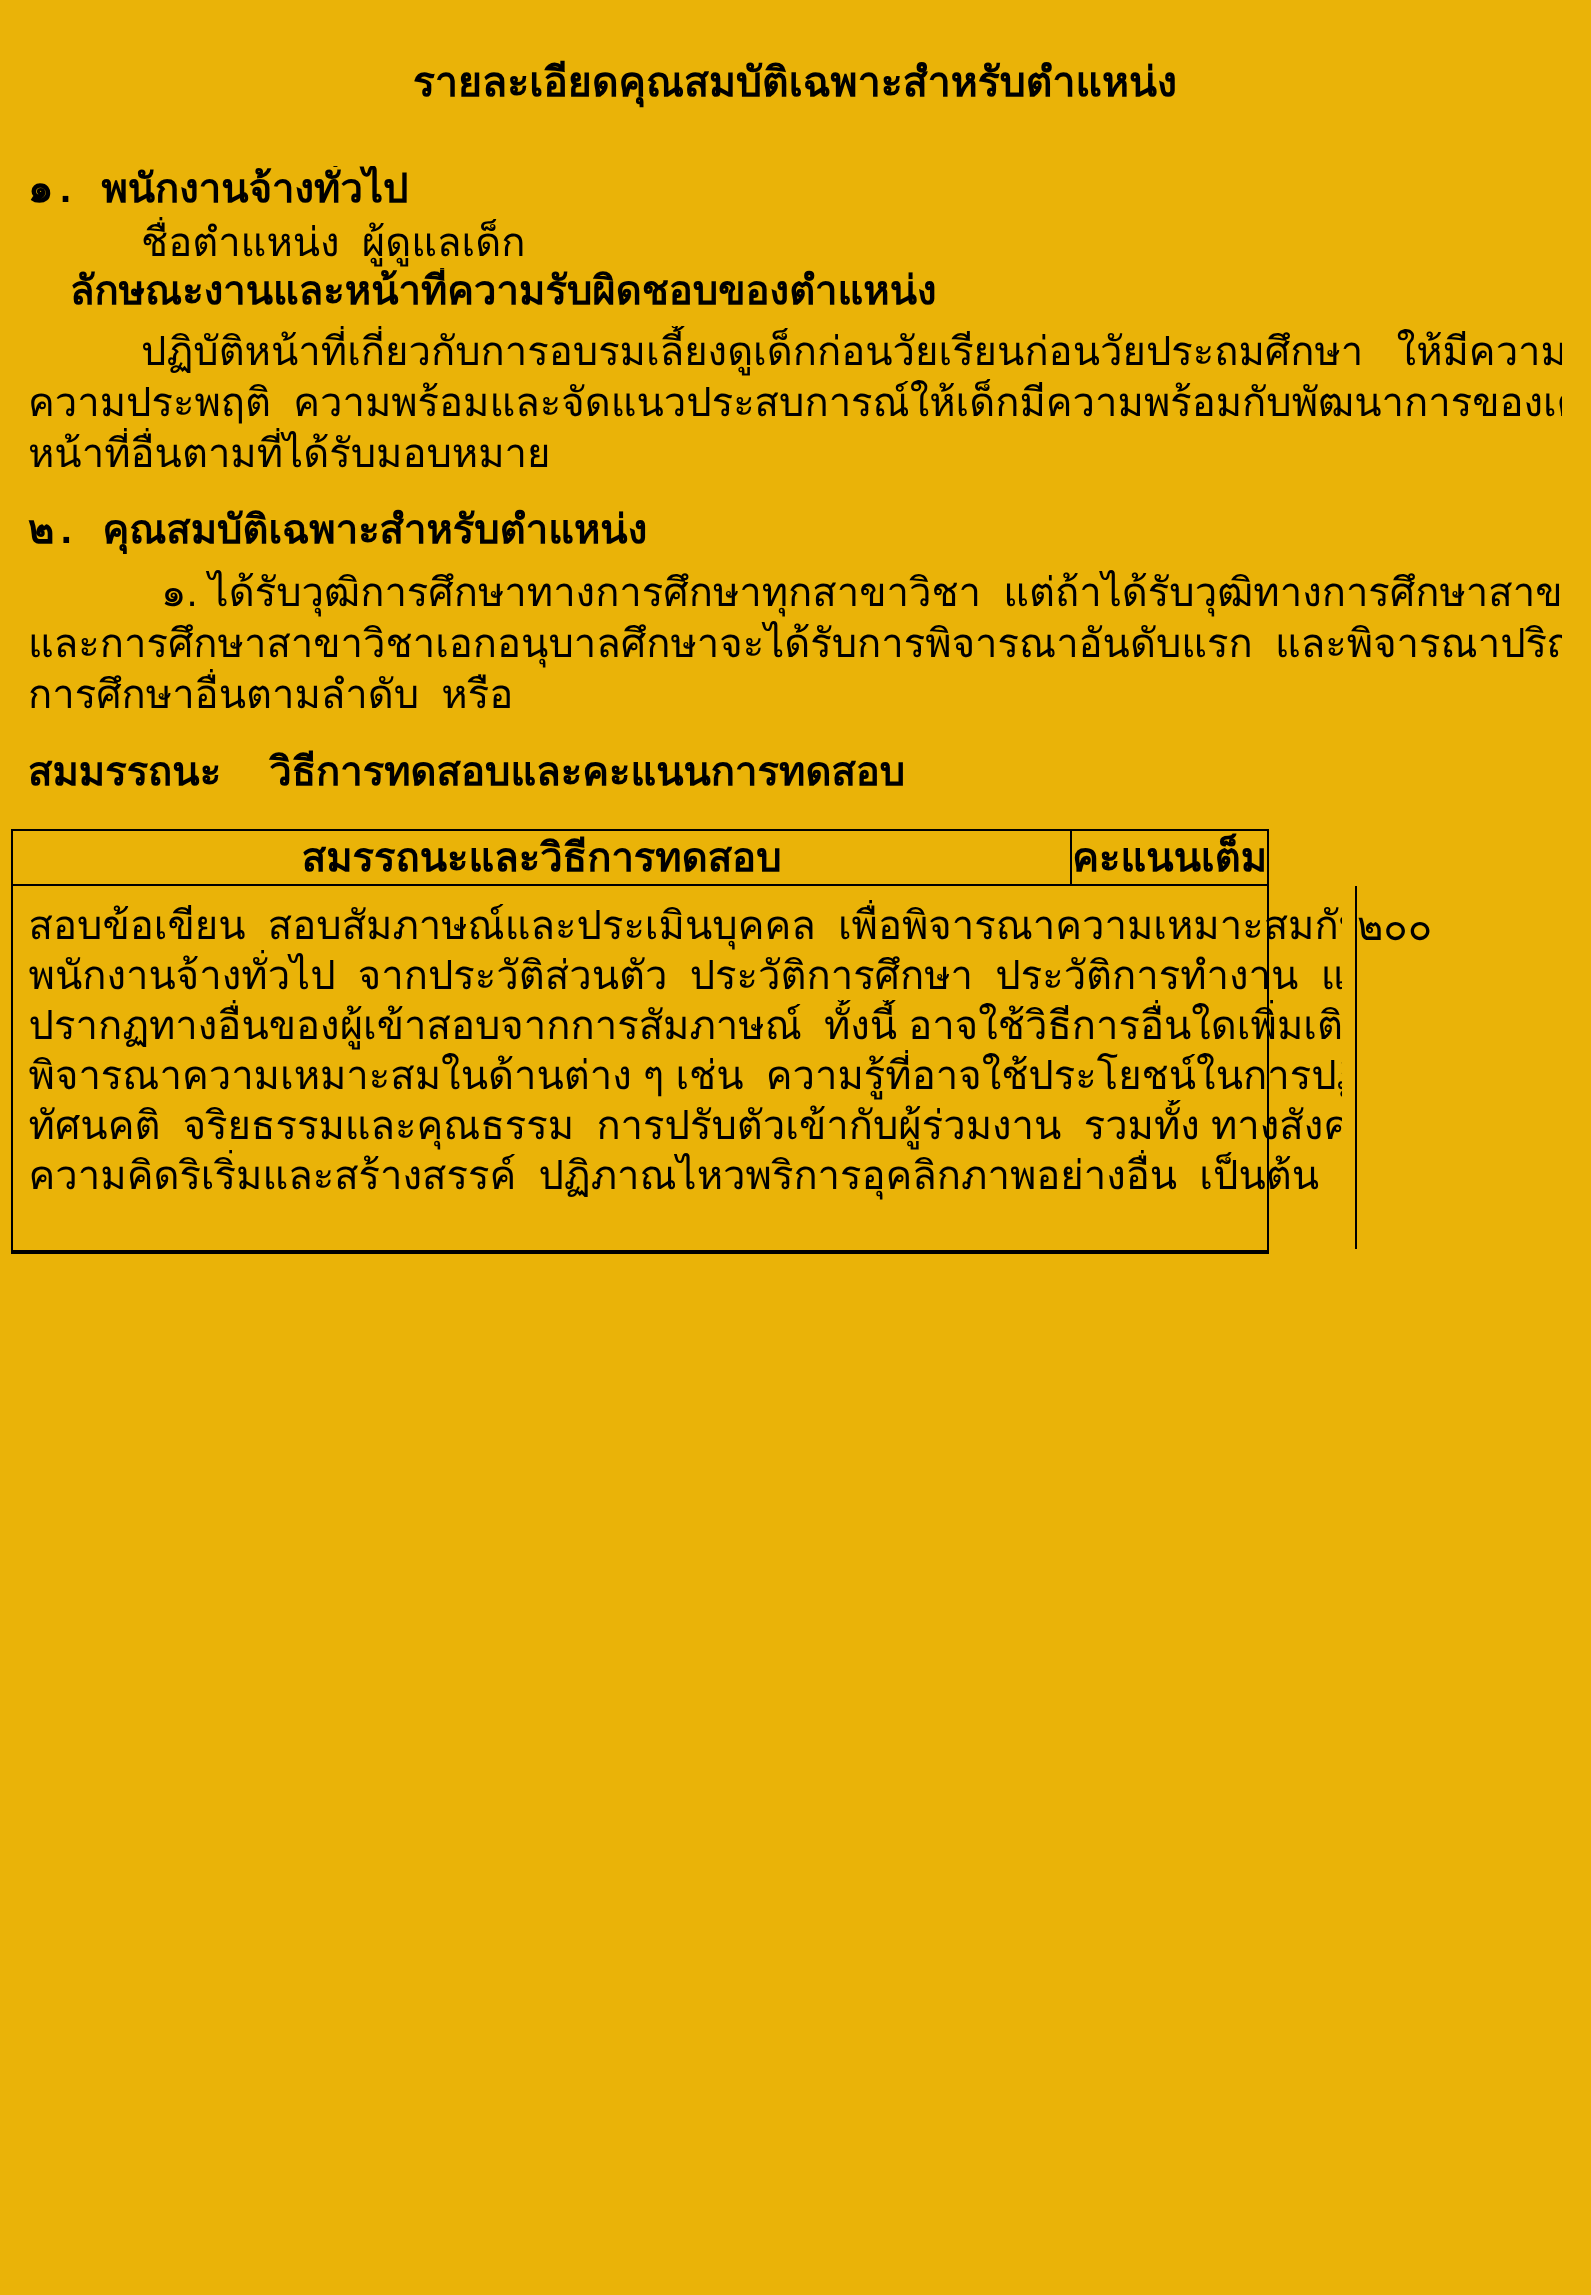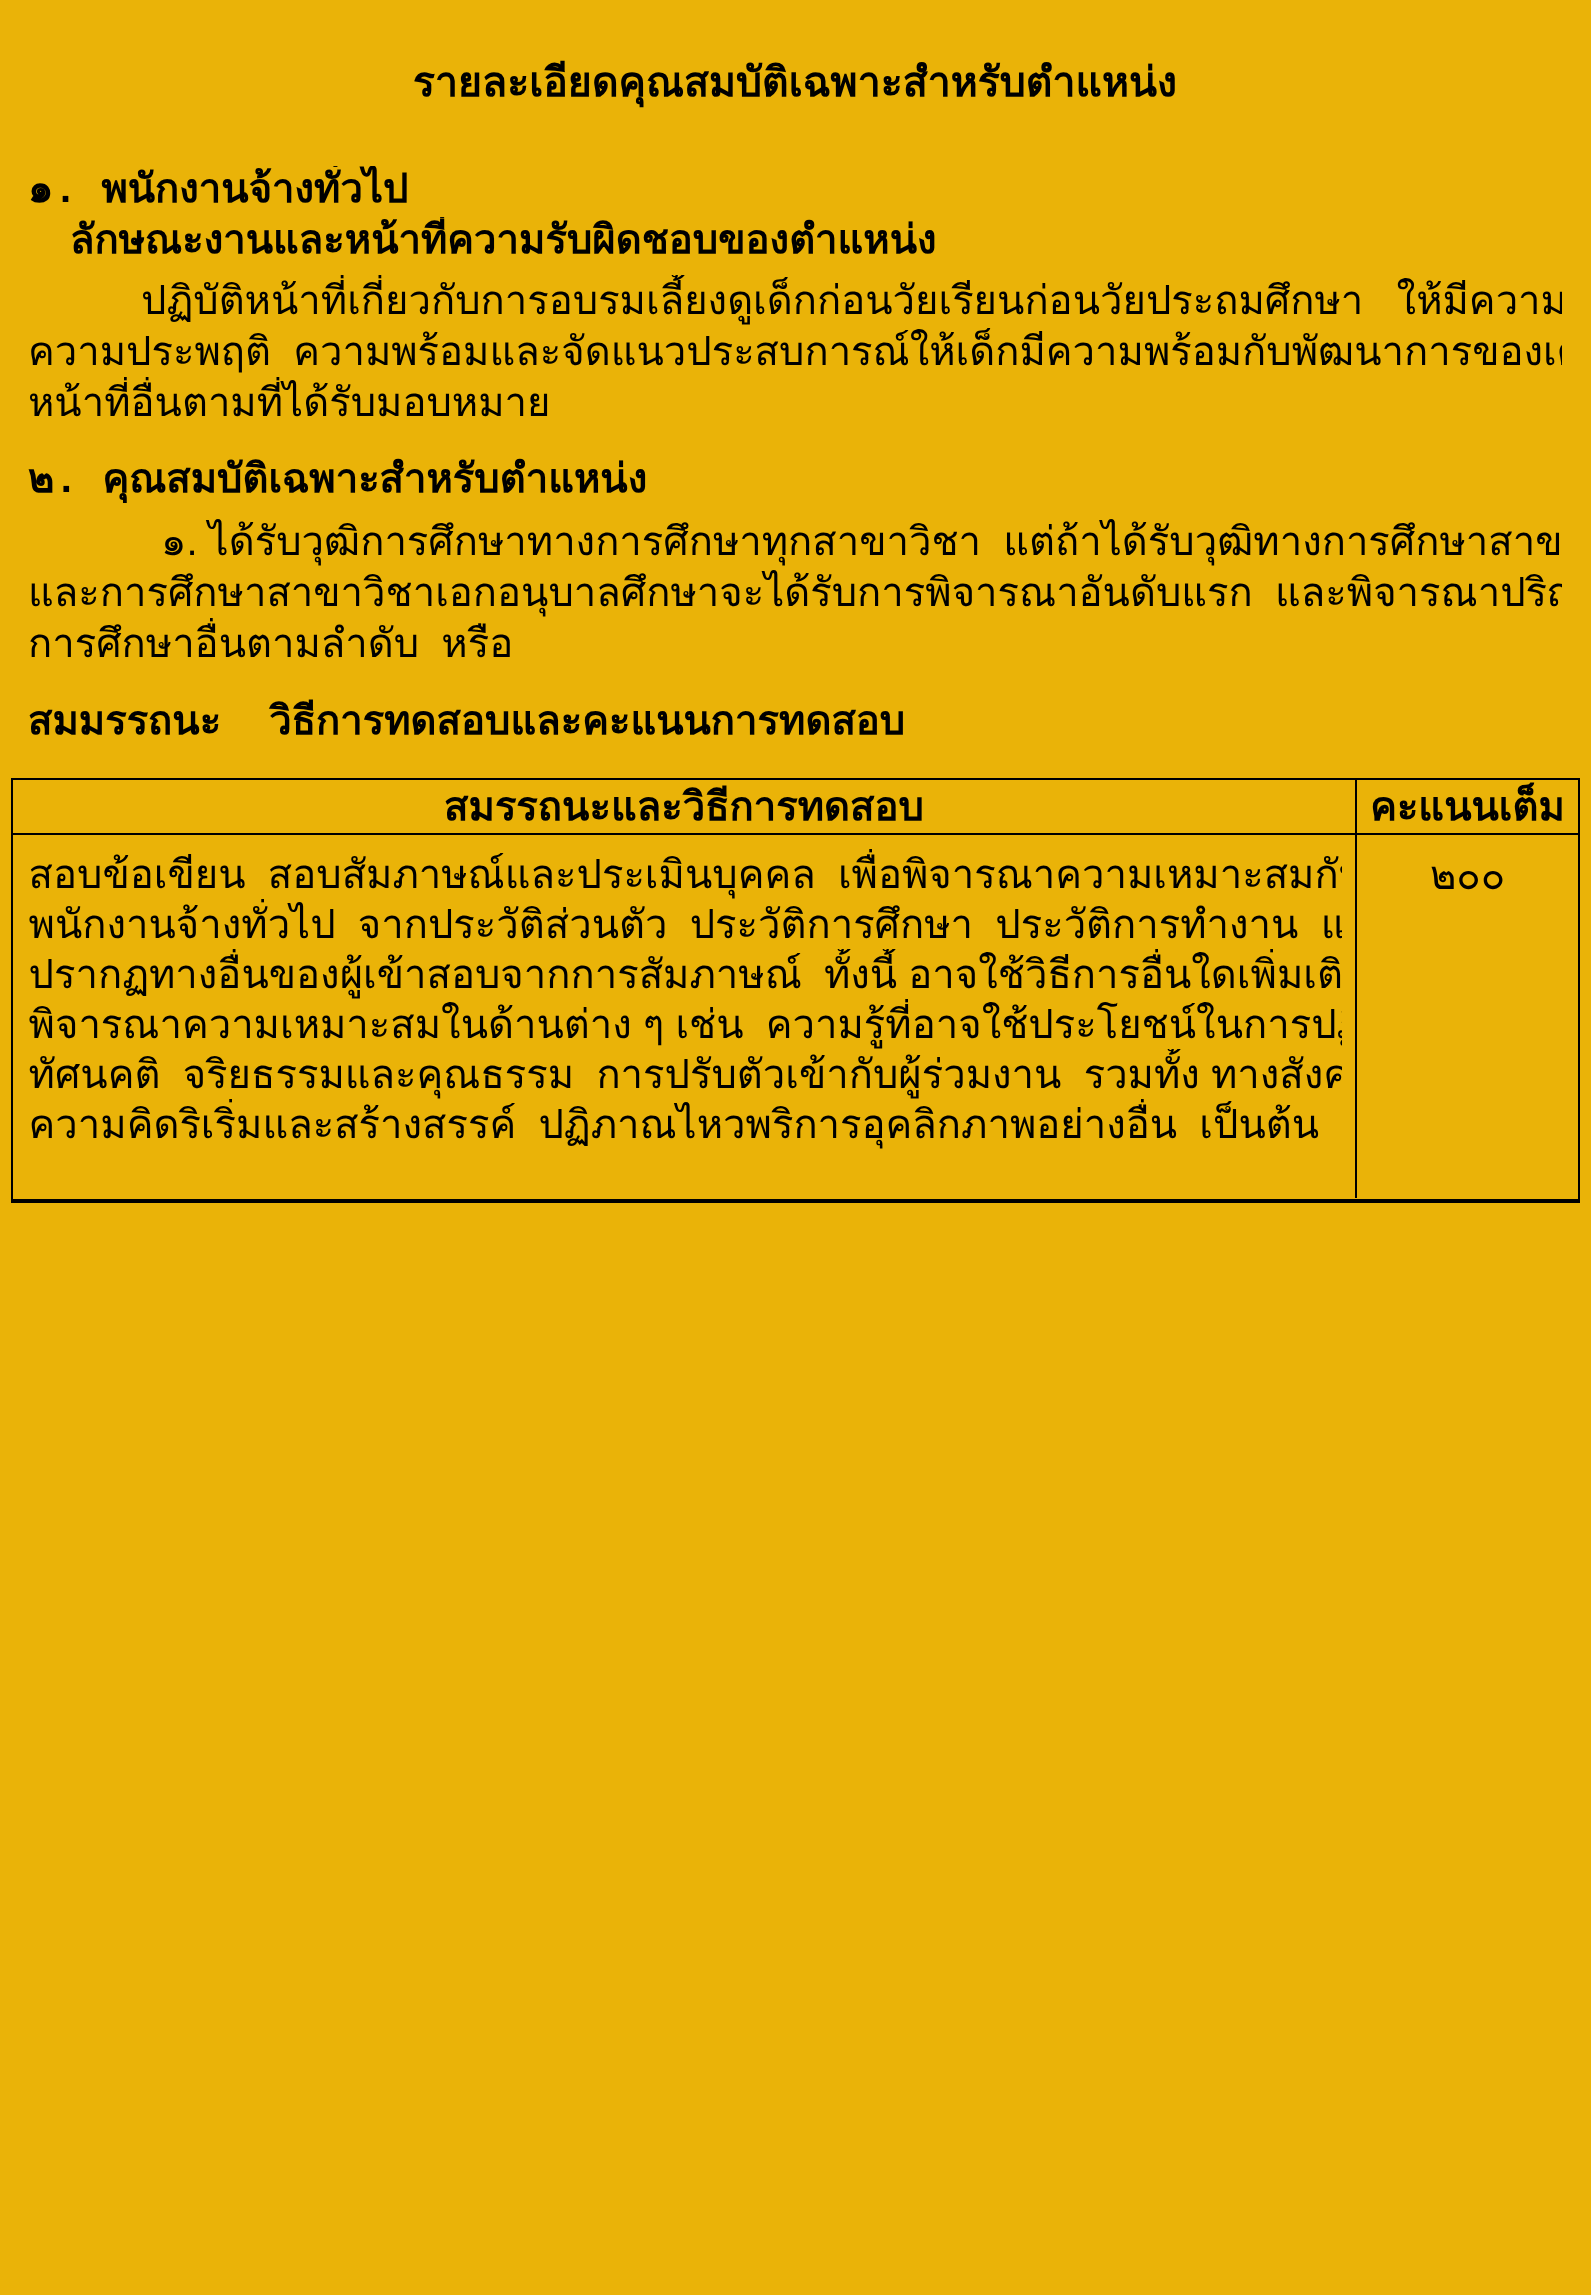--- a/index.html
+++ b/index.html
@@ -40,21 +40,21 @@
   .sec3-heading  { margin-top: 22px; }
   .caption       { margin-top: 29px; }
 
   .ind-a { padding-left: 113px; }   
   .ind-b { padding-left: 133px; }   
   .ind-c { padding-left: 57px;  }   
 
   
   .assessment-table {
     box-sizing: border-box;
-    width: 1569px;
+    width: 1258px;
     height: 425px;
     margin-left: -17px;     
     margin-top: 29px;
     border: 2.1px solid #000000;
     border-bottom-width: 4.2px;
   }
   .t-head {
     display: flex;
     box-sizing: border-box;
     height: 55px;
@@ -84,20 +84,21 @@
 </style>
 </head>
 <body>
 
 <div class="page">
 
   <div class="title ln">รายละเอียดคุณสมบัติเฉพาะสำหรับตำแหน่ง</div>
 
   <div>
     <div class="ln bold sec1-heading">๑. พนักงานจ้างทั่วไป</div>
+    <div class="ln ind-a">ชื่อตำแหน่ง  ผู้ดูแลเด็ก</div>
     <div class="ln bold duty-heading">ลักษณะงานและหน้าที่ความรับผิดชอบของตำแหน่ง</div>
     <div class="para-1">
       <div class="ln ind-a">ปฏิบัติหน้าที่เกี่ยวกับการอบรมเลี้ยงดูเด็กก่อนวัยเรียนก่อนวัยประถมศึกษา   ให้มีความรู้  ความคิด</div>
       <div class="ln">ความประพฤติ  ความพร้อมและจัดแนวประสบการณ์ให้เด็กมีความพร้อมกับพัฒนาการของเด็ก  และปฏิบัติ</div>
       <div class="ln">หน้าที่อื่นตามที่ได้รับมอบหมาย</div>
     </div>
   </div>
 
   <div>
     <div class="ln bold sec2-heading">๒. คุณสมบัติเฉพาะสำหรับตำแหน่ง</div>

